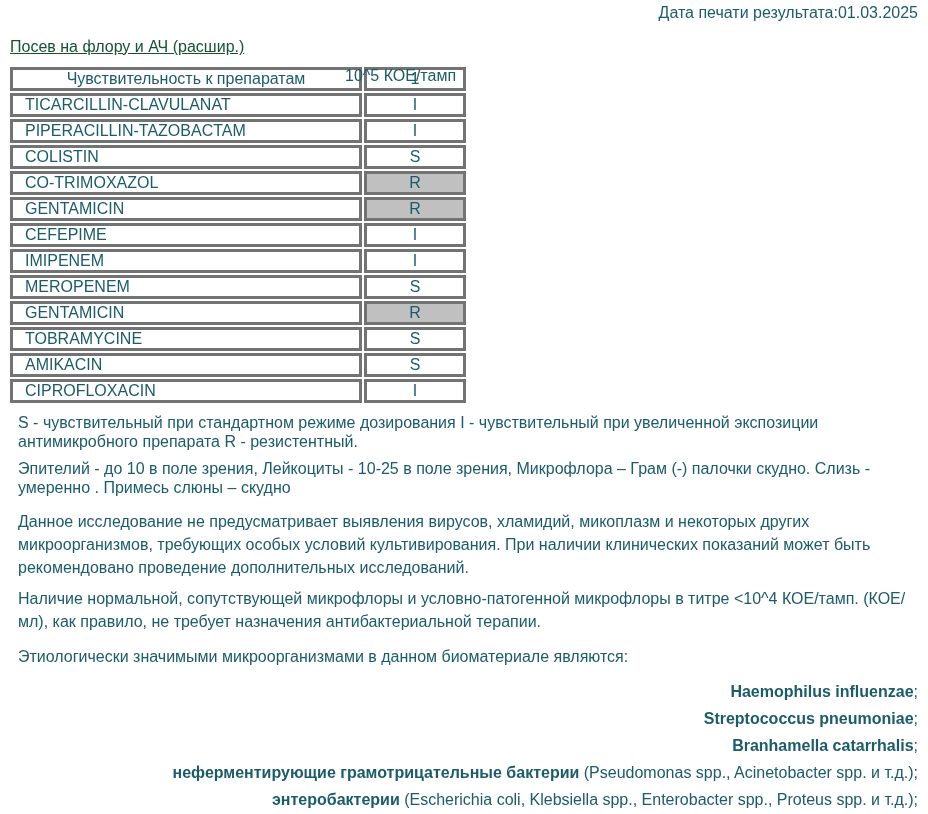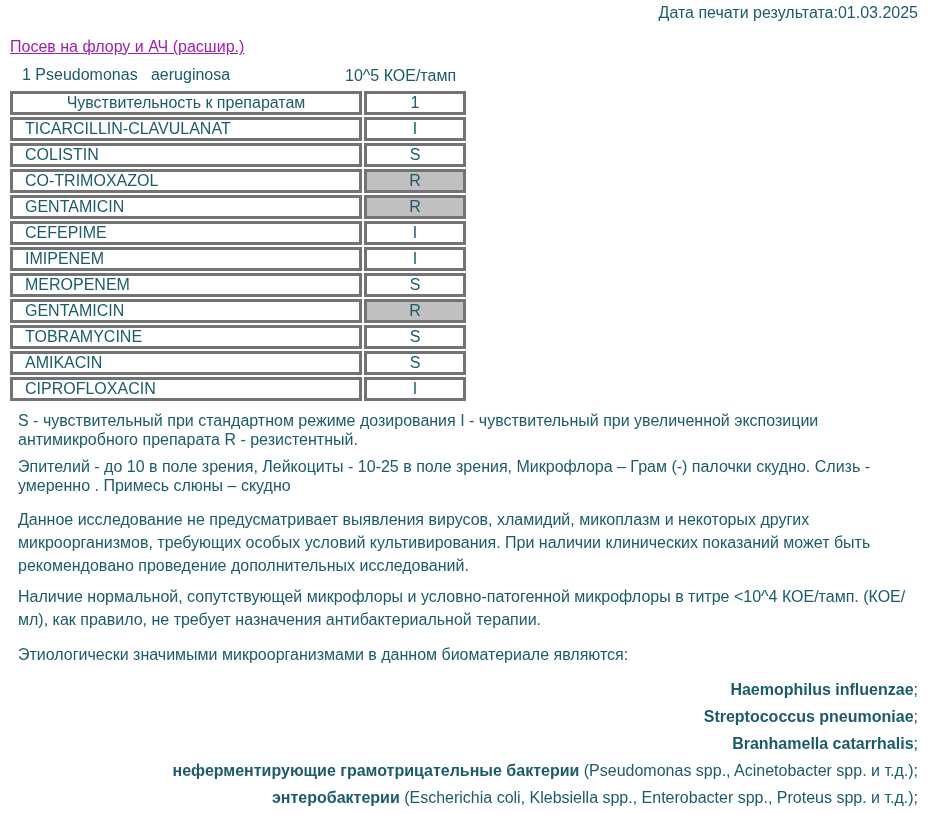--- a/index.html
+++ b/index.html
@@ -11,21 +11,21 @@
     min-height: 814px;
     box-sizing: border-box;
     padding: 3px 10px 10px 10px;
     font-family: "Liberation Sans", sans-serif;
     font-size: 16px;
     color: #1b5b6a;
   }
   .date-row { line-height: 20px; text-align: right; }
   .date-label { display: inline-block; min-width: 238px; }
   .link-row { margin-top: 14px; line-height: 19px; }
-  a.test-link { color: #a21caf; cursor: pointer; }
+  a.test-link { color: #14532d; cursor: pointer; }
   .organism-row { margin-top: 9px; position: relative; padding-left: 12px; line-height: 19px; }
   .organism-name { white-space: pre; }
   .organism-titer { position: absolute; left: 335px; top: 1px; }
 
   table.sens-table {
     border-collapse: separate;
     border-spacing: 2px;
     margin: 5px 0 0 -2px;
     table-layout: fixed;
   }
@@ -60,34 +60,37 @@
 
   <div class="date-row">
     <span class="date-label">Дата печати результата:</span><span class="date-value">01.03.2025</span>
   </div>
 
   <div class="link-row">
     <a class="test-link" href="#">Посев на флору и АЧ (расшир.)</a>
   </div>
 
   <div class="organism-row">
-    <span class="organism-name">1 Pseudomonas   aeruginosa</span>
     <span class="organism-titer">10^5 КОЕ/тамп</span>
   </div>
 
   <table class="sens-table">
     <thead>
       <tr>
         <th class="drug-col">Чувствительность к препаратам</th>
         <th class="res-col">1</th>
       </tr>
     </thead>
     <tbody>
       <tr>
           <td class="drug">TICARCILLIN-CLAVULANAT</td>
+          <td class="res">I</td>
+        </tr>
+      <tr>
+          <td class="drug">PIPERACILLIN-TAZOBACTAM</td>
           <td class="res">I</td>
         </tr>
       <tr>
           <td class="drug">COLISTIN</td>
           <td class="res">S</td>
         </tr>
       <tr>
           <td class="drug">CO-TRIMOXAZOL</td>
           <td class="res" style="background: rgb(192, 192, 192);">R</td>
         </tr>

